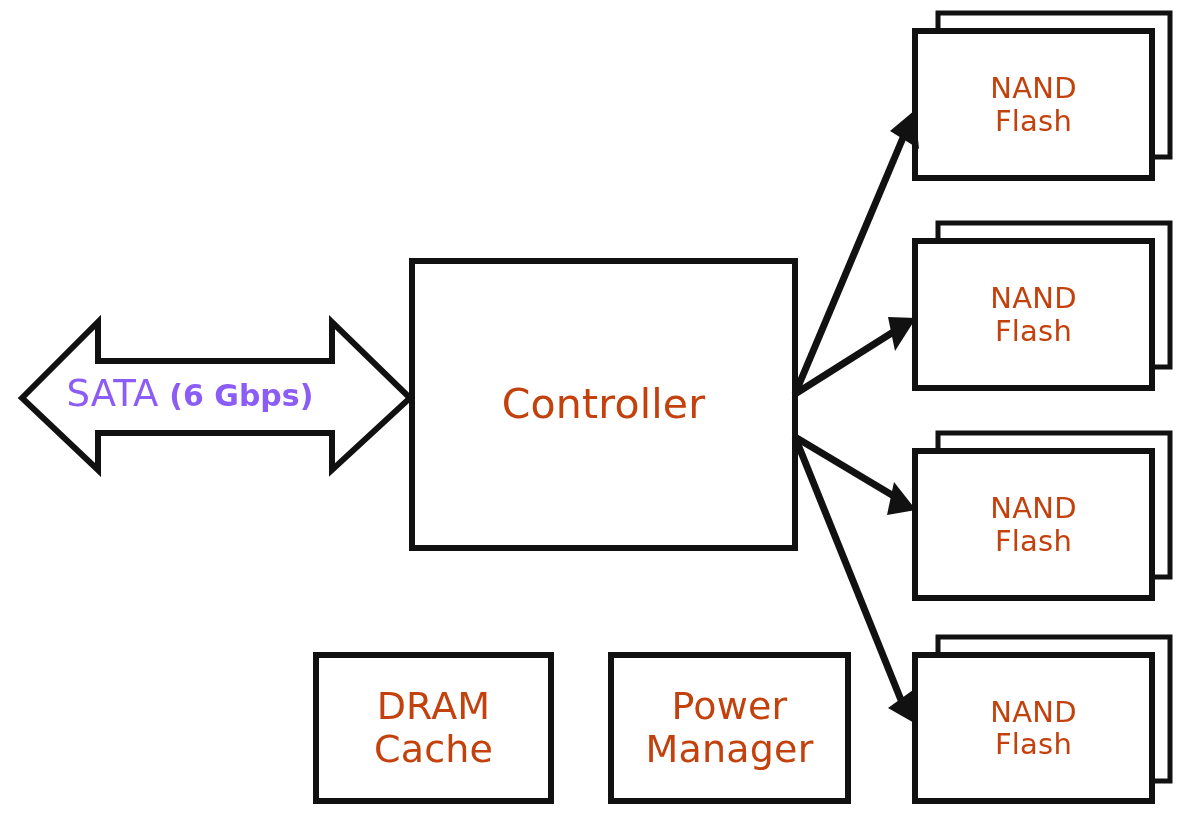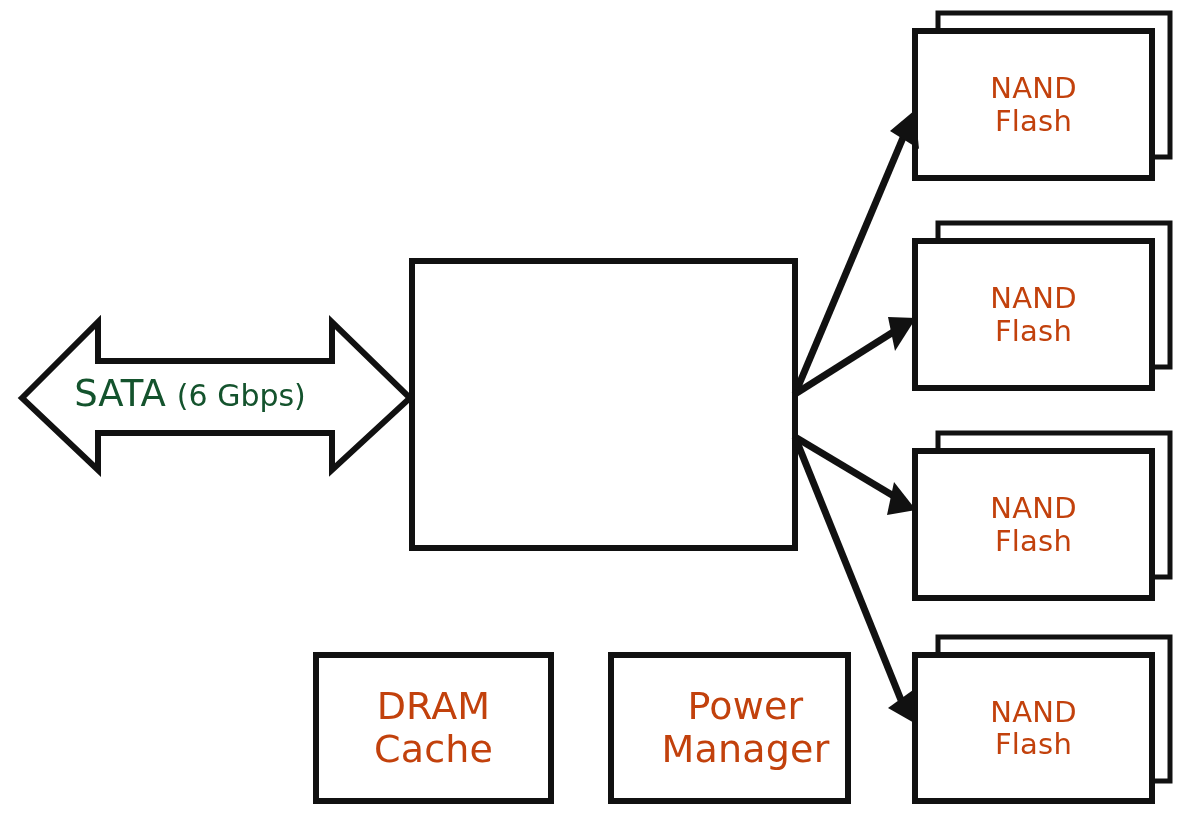--- a/index.html
+++ b/index.html
@@ -52,30 +52,30 @@
   .label-util {
     font-size: 38px;
     font-weight: 400;
   }
   .sata-label {
     position: absolute;
     display: flex;
     align-items: baseline;
     justify-content: center;
     white-space: nowrap;
-    color: #14532d;
+    color: #8b5cf6;
     pointer-events: none;
   }
   .sata-main {
     font-size: 37px;
     font-weight: 400;
   }
   .sata-sub {
     font-size: 30px;
-    font-weight: 400;
+    font-weight: 700;
     margin-left: 11px;
     text-align: center;
   }
 </style>
 </head>
 <body>
 
 <div id="diagram-root">
 
   <svg id="diagram-canvas" viewBox="0 0 1200 819" xmlns="http://www.w3.org/2000/svg">
@@ -114,32 +114,33 @@
       <line x1="795" y1="437" x2="901" y2="700"></line>
       <polygon points="916,724 888,708 913,690" stroke="none"></polygon>
     </g>
   </svg>
 
   <div class="sata-label" style="left:40px; top:372px; width:300px; height:52px;">
     <span class="sata-main">SATA</span>
     <span class="sata-sub">(6 Gbps)</span>
   </div>
 
+  <div class="box-label label-controller" style="left:412px; top:261px; width:383px; height:287px;">Controller</div>
 
   <div class="box-label label-nand" style="left:915px; top:31px; width:237px; height:147px;">NAND
 Flash</div>
 
   <div class="box-label label-nand" style="left:915px; top:241px; width:237px; height:147px;">NAND
 Flash</div>
 
   <div class="box-label label-nand" style="left:915px; top:451px; width:237px; height:147px;">NAND
 Flash</div>
 
   <div class="box-label label-nand" style="left:915px; top:655px; width:237px; height:146px;">NAND
 Flash</div>
 
   <div class="box-label label-util" style="left:316px; top:655px; width:235px; height:146px;">DRAM
 Cache</div>
 
-  <div class="box-label label-util" style="left:627px; top:655px; width:237px; height:146px;text-align:center;">Power
+  <div class="box-label label-util" style="left:611px; top:655px; width:237px; height:146px;text-align:center;">Power
 Manager</div>
 
 </div>
 
 </body></html>

